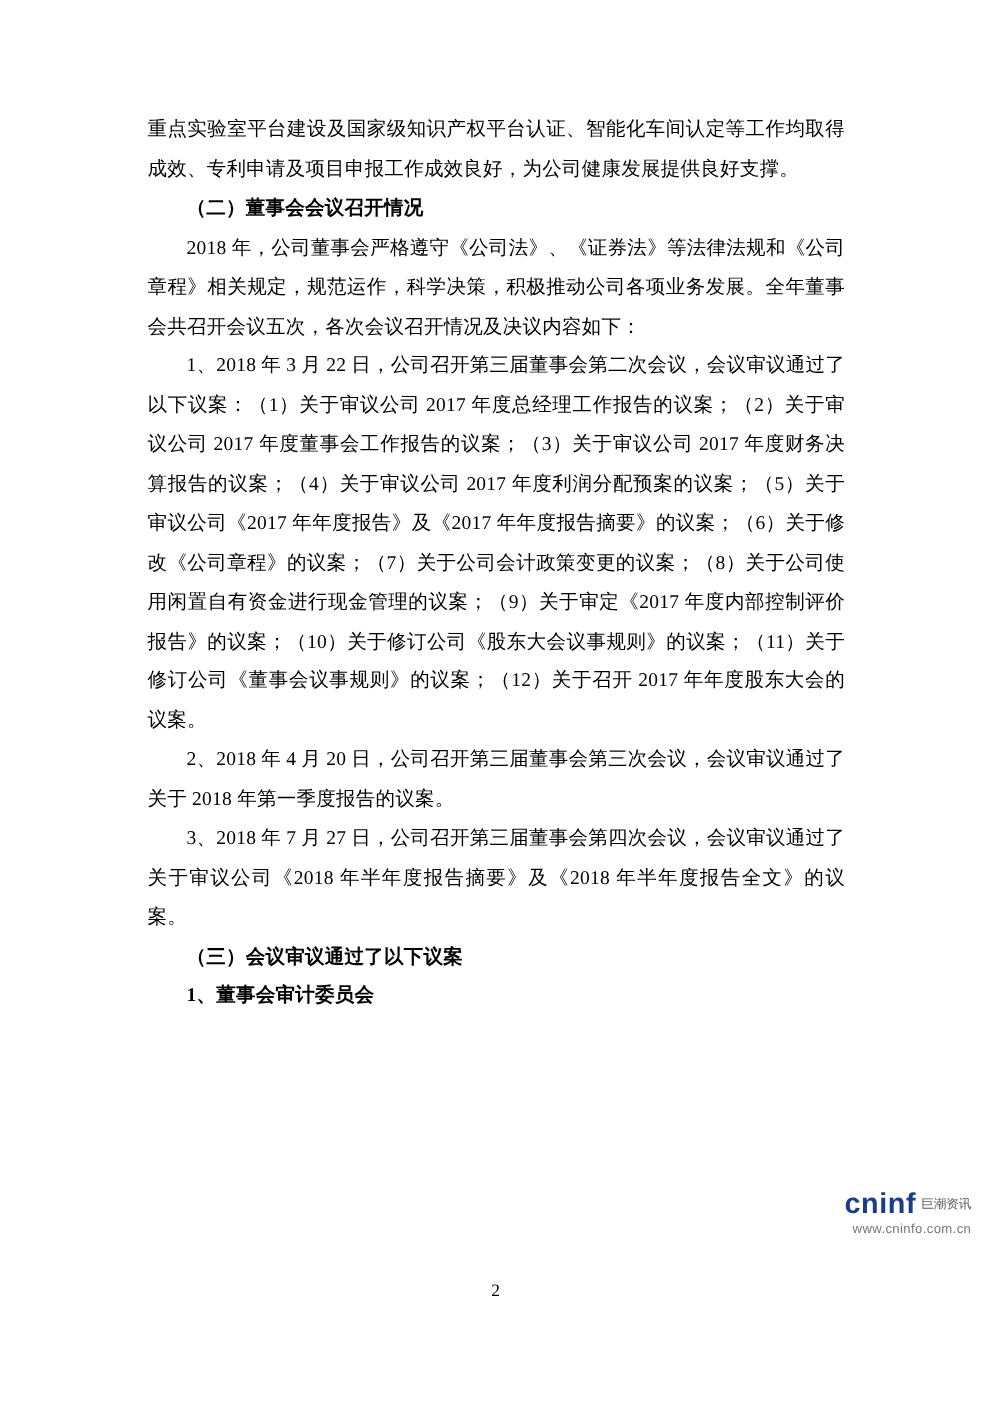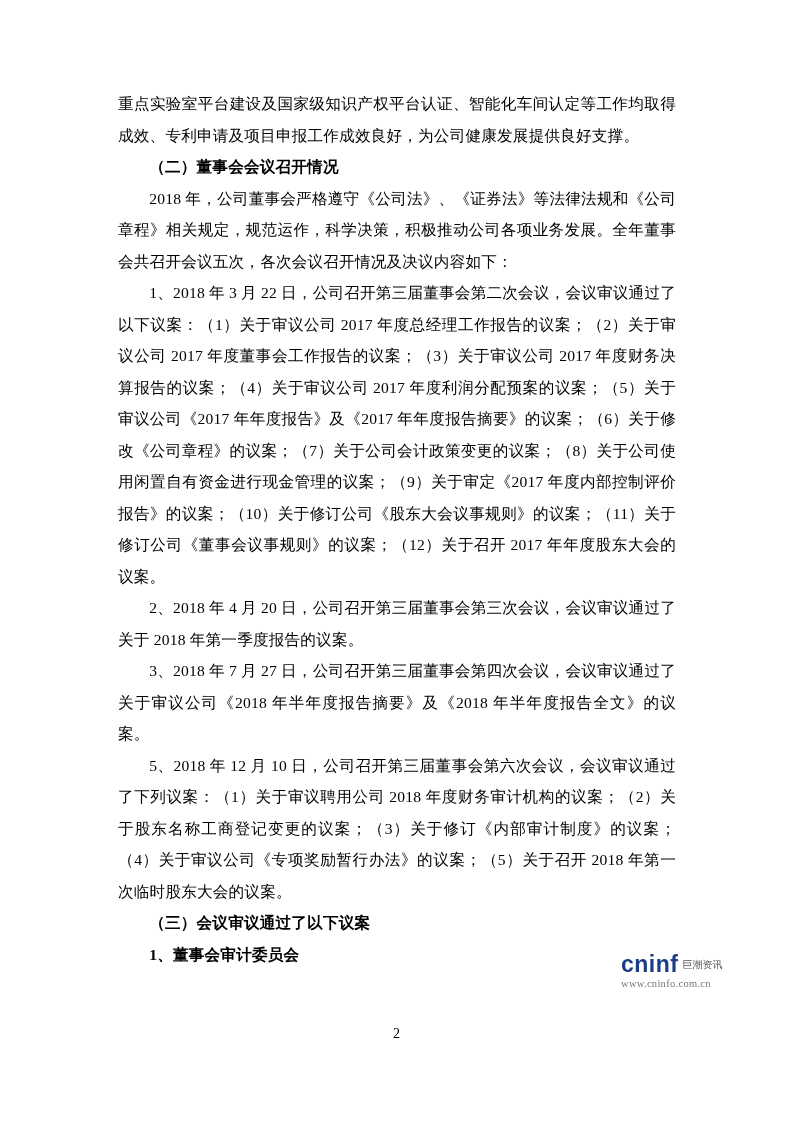--- a/index.html
+++ b/index.html
@@ -47,63 +47,62 @@
     position: absolute;
     top: 1026px;
     left: 0;
     width: 793px;
     text-align: center;
     font-size: 14px;
     font-family: "Liberation Serif", "DejaVu Serif", serif;
   }
   .logo {
     position: absolute;
-    right: 32px;
+    right: 16px;
     bottom: 24px;
-    text-align: left;
+    text-align: right;
     width: 140px;
   }
   .logo-main {
     font-family: "Liberation Sans", sans-serif;
     font-size: 23px;
     font-weight: bold;
     color: #1b3c86;
     letter-spacing: 0.5px;
     line-height: 24px;
     display: inline-block;
   }
   .logo-cn {
     font-family: "Liberation Sans", sans-serif;
     font-size: 10px;
     color: #555555;
     display: inline-block;
     margin-left: 4px;
     vertical-align: 4px;
   }
   .logo-url {
-    font-family: Liberation Serif, serif;
+    font-family: Liberation Sans, sans-serif;
     font-size: 10.5px;
     color: #777777;
     margin-top: 2px;
     letter-spacing: 0.3px;
   }
 </style>
 </head>
 <body>
 
 <div class="page">
 
   <div class="content">
     <p class="plain">重点实验室平台建设及国家级知识产权平台认证、智能化车间认定等工作均取得成效、专利申请及项目申报工作成效良好，为公司健康发展提供良好支撑。</p>
     <p class="heading">（二）董事会会议召开情况</p>
     <p class="indent">2018 年，公司董事会严格遵守《公司法》、《证券法》等法律法规和《公司章程》相关规定，规范运作，科学决策，积极推动公司各项业务发展。全年董事会共召开会议五次，各次会议召开情况及决议内容如下：</p>
     <p class="indent">1、2018 年 3 月 22 日，公司召开第三届董事会第二次会议，会议审议通过了以下议案：（1）关于审议公司 2017 年度总经理工作报告的议案；（2）关于审议公司 2017 年度董事会工作报告的议案；（3）关于审议公司 2017 年度财务决算报告的议案；（4）关于审议公司 2017 年度利润分配预案的议案；（5）关于审议公司《2017 年年度报告》及《2017 年年度报告摘要》的议案；（6）关于修改《公司章程》的议案；（7）关于公司会计政策变更的议案；（8）关于公司使用闲置自有资金进行现金管理的议案；（9）关于审定《2017 年度内部控制评价报告》的议案；（10）关于修订公司《股东大会议事规则》的议案；（11）关于修订公司《董事会议事规则》的议案；（12）关于召开 2017 年年度股东大会的议案。</p>
     <p class="indent">2、2018 年 4 月 20 日，公司召开第三届董事会第三次会议，会议审议通过了关于 2018 年第一季度报告的议案。</p>
     <p class="indent">3、2018 年 7 月 27 日，公司召开第三届董事会第四次会议，会议审议通过了关于审议公司《2018 年半年度报告摘要》及《2018 年半年度报告全文》的议案。</p>
-    <p class="indent">5、2018 年 12 月 10 日，公司召开第三届董事会第六次会议，会议审议通过了下列议案：（1）关于审议聘用公司 2018 年度财务审计机构的议案；（2）关于股东名称工商登记变更的议案；（3）关于修订《内部审计制度》的议案；（4）关于审议公司《专项奖励暂行办法》的议案；（5）关于召开 2018 年第一次临时股东大会的议案。</p>
     <p class="heading">（三）会议审议通过了以下议案</p>
     <p class="heading">1、董事会审计委员会</p>
   </div>
 
   <div class="page-number">2</div>
 
   <div class="logo">
     <span class="logo-main">cninf</span><span class="logo-cn">巨潮资讯</span>
     <div class="logo-url">www.cninfo.com.cn</div>
   </div>

